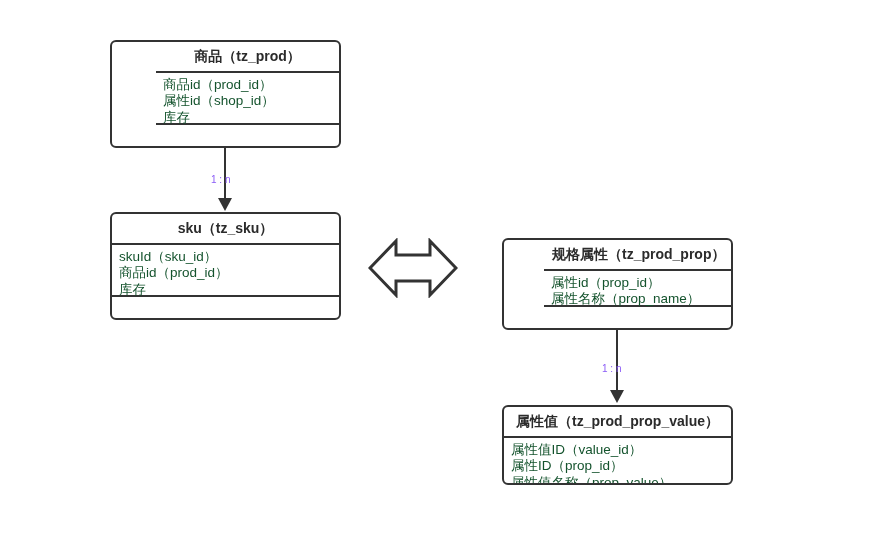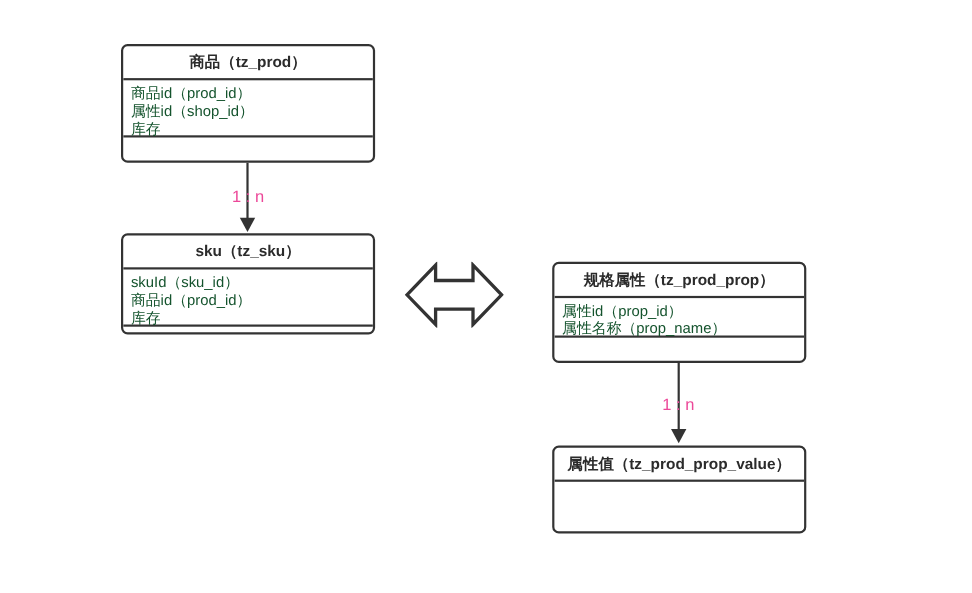--- a/index.html
+++ b/index.html
@@ -68,77 +68,82 @@
   .conn-head {
     position: absolute;
     width: 0;
     height: 0;
     border-left: 7px solid transparent;
     border-right: 7px solid transparent;
     border-top: 13px solid #333333;
   }
   .conn-label {
     position: absolute;
-    font-size: 15px;
+    font-size: 10px;
     line-height: 14px;
-    color: #ec4899;
+    color: #8b5cf6;
     white-space: nowrap;
   }
 
   
   .double-arrow {
     position: absolute;
   }
 </style>
 </head>
 <body>
 
-<div class="entity" style="left:110px; top:40px; width:231px; height:108px;">
+<div class="entity" style="left:110px; top:40px; width:231px; height:108px;padding-left:44px;">
   <div class="entity-title">商品（tz_prod）</div>
   <div class="entity-fields" style="height:52px;">
     <div class="field">商品id（prod_id）</div>
     <div class="field">属性id（shop_id）</div>
     <div class="field">库存</div>
   </div>
   <div class="entity-footer"></div>
 </div>
 
 <div class="connector" style="left:224px; top:148px; width:2px; height:64px;">
   <div class="conn-line" style="height:52px;"></div>
   <div class="conn-head" style="left:-6px; top:50px;"></div>
 </div>
 <div class="conn-label" style="left:211px; top:173px;">1 : n</div>
 
-<div class="entity" style="left:110px; top:212px; width:231px; height:92px;">
+<div class="entity" style="left:110px; top:212px; width:231px; height:108px;">
   <div class="entity-title">sku（tz_sku）</div>
   <div class="entity-fields" style="height:52px;">
     <div class="field">skuId（sku_id）</div>
     <div class="field">商品id（prod_id）</div>
     <div class="field">库存</div>
   </div>
   <div class="entity-footer"></div>
 </div>
 
 <div class="double-arrow" style="left:368px; top:238px; width:90px; height:60px;">
   <svg width="90" height="60" viewBox="0 0 90 60" xmlns="http://www.w3.org/2000/svg" aria-hidden="true">
     <polygon points="2,30 28,3 28,17 62,17 62,3 88,30 62,57 62,43 28,43 28,57" fill="#ffffff" stroke="#333333" stroke-width="3" stroke-linejoin="miter"></polygon>
   </svg>
 </div>
 
-<div class="entity" style="left:502px; top:238px; width:231px; height:92px;">
+<div class="entity" style="left:502px; top:238px; width:231px; height:92px;padding-left:40px;">
   <div class="entity-title">规格属性（tz_prod_prop）</div>
   <div class="entity-fields" style="height:36px;">
     <div class="field">属性id（prop_id）</div>
     <div class="field">属性名称（prop_name）</div>
   </div>
   <div class="entity-footer"></div>
 </div>
 
 <div class="connector" style="left:616px; top:330px; width:2px; height:75px;">
   <div class="conn-line" style="height:62px;"></div>
   <div class="conn-head" style="left:-6px; top:60px;"></div>
 </div>
 <div class="conn-label" style="left:602px; top:362px;">1 : n</div>
 
 <div class="entity" style="left:502px; top:405px; width:231px; height:80px;">
   <div class="entity-title">属性值（tz_prod_prop_value）</div>
+  <div class="entity-fields" style="height:52px;">
+    <div class="field">属性值ID（value_id）</div>
+    <div class="field">属性ID（prop_id）</div>
+    <div class="field">属性值名称（prop_value）</div>
+  </div>
   <div class="entity-footer"></div>
 </div>
 
 </body></html>

